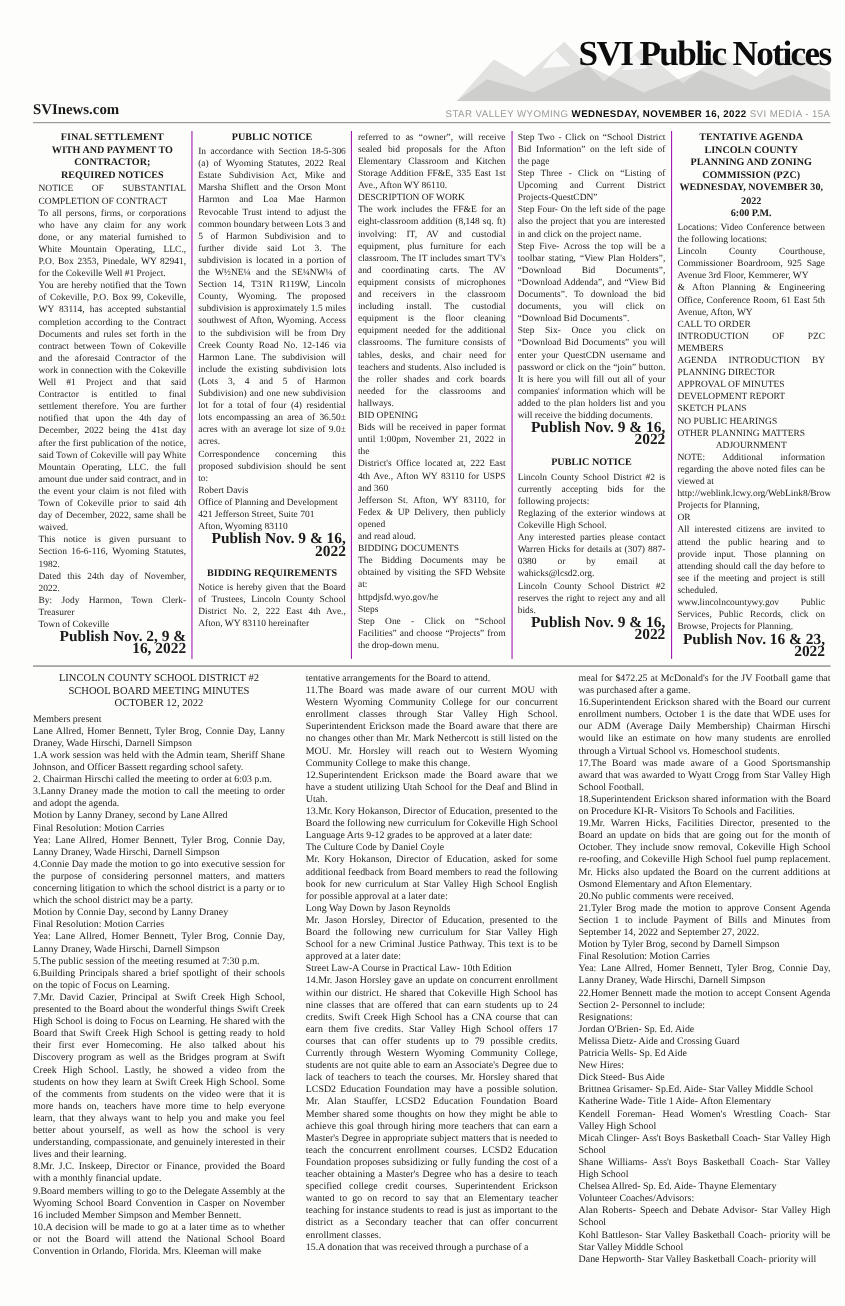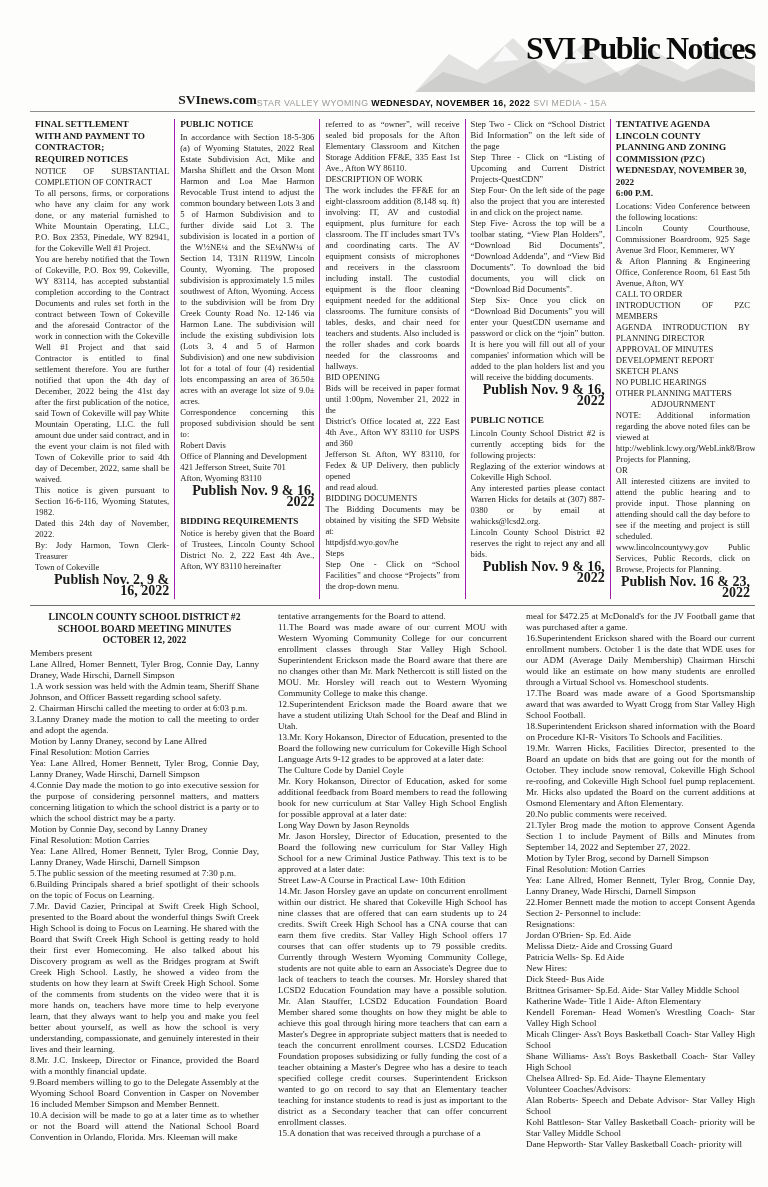--- a/index.html
+++ b/index.html
@@ -13,49 +13,49 @@
 
   
   .masthead { position:relative; height:86px; }
   .mountains { position:absolute; right:0; top:20px; z-index:1; }
   .masthead-title {
     position:absolute; right:0; top:26px; z-index:2;
     font-size:32px; font-weight:bold; letter-spacing:-1.5px; line-height:1;
     color:#0d0d0d; white-space:nowrap;
   }
   .subhead {
-    display:flex; justify-content:center; align-items:flex-end;
+    display:flex; justify-content:space-between; align-items:flex-end;
     border-bottom:1.5px solid #8f8f8f; padding-bottom:3px;
   }
   .site { font-weight:bold; font-size:13.5px; }
   .dateline {
     font-family:"Liberation Sans", sans-serif;
     font-size:8.8px; letter-spacing:.4px; color:#9a9a9a; text-transform:uppercase;
   }
   .dateline .strong { color:#0d0d0d; font-weight:bold; }
 
   
   .top-notices { display:flex; margin-top:7px; height:480px; overflow:hidden; }
   .top-col { flex:1 1 0; padding:0 5px; font-size:8.6px; line-height:11px; min-width:0; }
   .top-col + .top-col { border-left:1px solid #a21caf; }
   .n-head {
-    font-weight:bold; text-align:left; white-space:pre-line;
+    font-weight:bold; text-align:center; white-space:pre-line;
     font-size:9.2px; line-height:11.5px; margin:0 0 1px 0;
   }
   .n-para { text-align:justify; }
   .n-para.center { text-align:center; }
   .n-publish { font-weight:bold; text-align:right; font-size:14px; margin:1px 0 9px 0; }
 
   .section-divider { border:none; border-top:1px solid #6f6f6f; margin:6px 0 5px 0; }
 
   
   .bottom-section { display:flex; gap:19px; height:572px; overflow:hidden; }
   .bm-col { flex:1 1 0; font-size:9px; line-height:11px; min-width:0; }
   .bm-head {
-    font-weight:bold; text-align:center; white-space:pre-line;
+    font-weight:normal; text-align:center; white-space:pre-line;
     font-size:9.6px; line-height:11.5px; margin-bottom:2px;
   }
 </style>
 </head>
 <body>
 
 <div class="page">
 
   <div class="masthead">
     <svg class="mountains" width="340" height="66" viewBox="0 0 340 66" aria-hidden="true">

